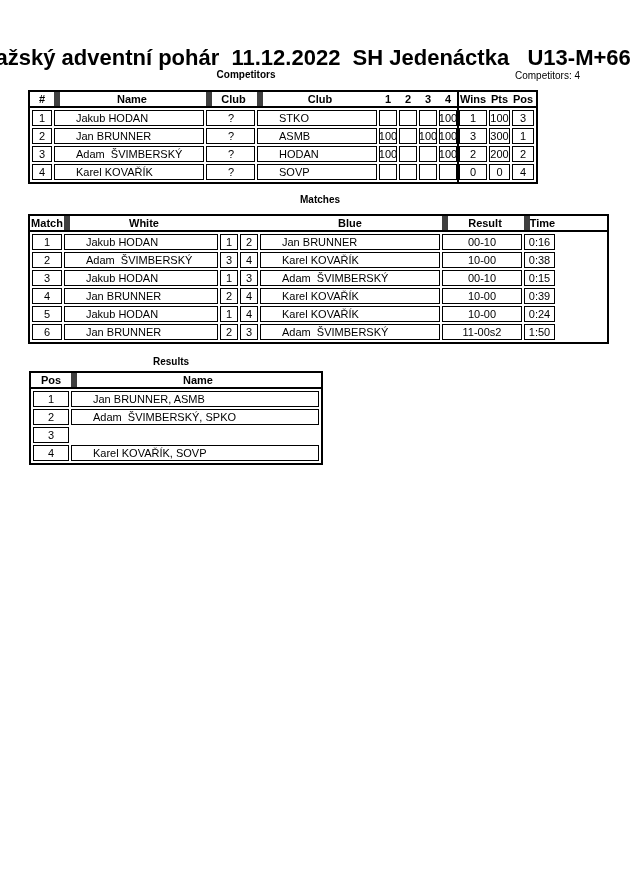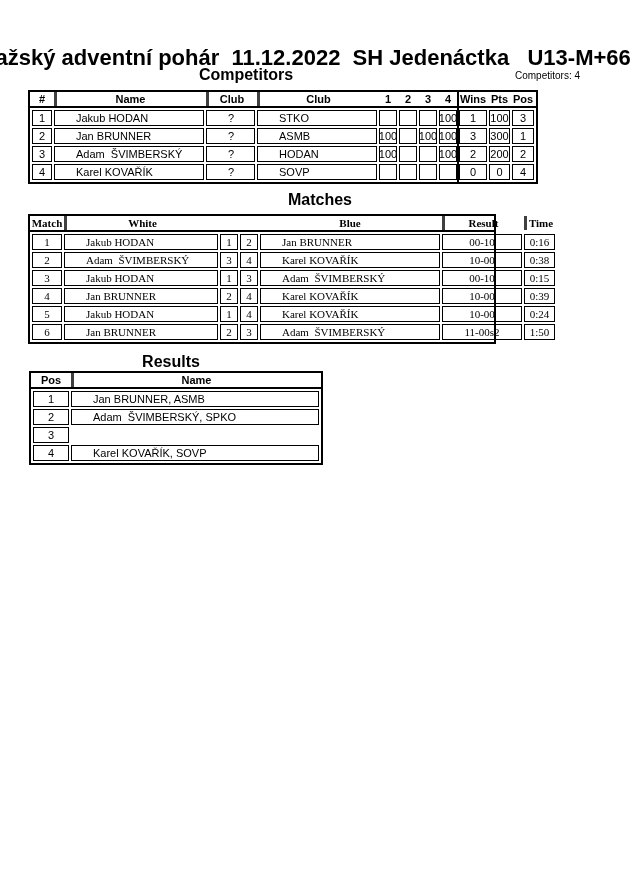--- a/index.html
+++ b/index.html
@@ -19,21 +19,21 @@
     width: 630px; height: 28px; overflow: hidden;
   }
   .title {
     position: absolute; left: 50%; transform: translateX(-50%);
     white-space: pre; font-weight: bold; font-size: 22px;
     line-height: 28px; color: #000;
   }
 
   .section-heading {
     position: absolute; transform: translateX(-50%);
-    font-weight: bold; font-size: 16px; line-height: 14px;
+    font-weight: bold; font-size: 10px; line-height: 14px;
   }
   .heading-competitors { left: 246px; top: 68px; }
   .heading-matches     { left: 298px; top: 193px; padding-left: 44px; }
   .heading-results     { left: 171px; top: 355px; }
 
   .competitors-count {
     position: absolute; top: 70px; right: 50px;
     font-size: 10px; line-height: 12px; margin-left: 44px;
   }
 
@@ -41,42 +41,42 @@
   .tbl { position: absolute; border: 2px solid #000; background: #fff; }
   .thead {
     display: grid; column-gap: 2px; padding: 0 2px;
     height: 16px; border-bottom: 2px solid #000;
   }
   .hcell {
     font-size: 11px; font-weight: bold; white-space: pre;
     display: flex; align-items: center; justify-content: center;
     height: 100%; overflow: visible;
   }
-  .hline { border-left: 3px solid #404040; }
+  .hline { border-left: 6px solid #404040; }
   .tbody { display: flex; flex-direction: column; gap: 2px; padding: 2px; }
   .row { display: grid; column-gap: 2px; height: 16px; }
   .cell {
     border: 1px solid #000; font-size: 11px; white-space: pre;
     display: flex; align-items: center; overflow: visible;
   }
   .c-center { justify-content: center; }
   .c-left { padding-left: 21px; justify-content: flex-start; }
 
   
   .tbl-competitors { left: 28px; top: 90px; width: 510px; }
   .tbl-competitors .thead, .tbl-competitors .row {
     grid-template-columns: 20px 150px 49px 120px 18px 18px 18px 18px 28px 21px 22px;
   }
   .tbl-competitors .vline {
     position: absolute; top: 0; bottom: 0; left: 427px;
     width: 2px; background: #000;
   }
 
   
-  .tbl-matches { left: 28px; top: 214px; width: 468px; font-family: Liberation Serif, serif; }
+  .tbl-matches { left: 28px; top: 214px; width: 581px; }
   .tbl-matches .thead, .tbl-matches .row {
     grid-template-columns: 30px 154px 18px 18px 180px 80px 31px;
   }
 
   
   .tbl-results { left: 29px; top: 371px; width: 294px; }
   .tbl-results .thead, .tbl-results .row {
     grid-template-columns: 36px 248px;
   }
 </style>

